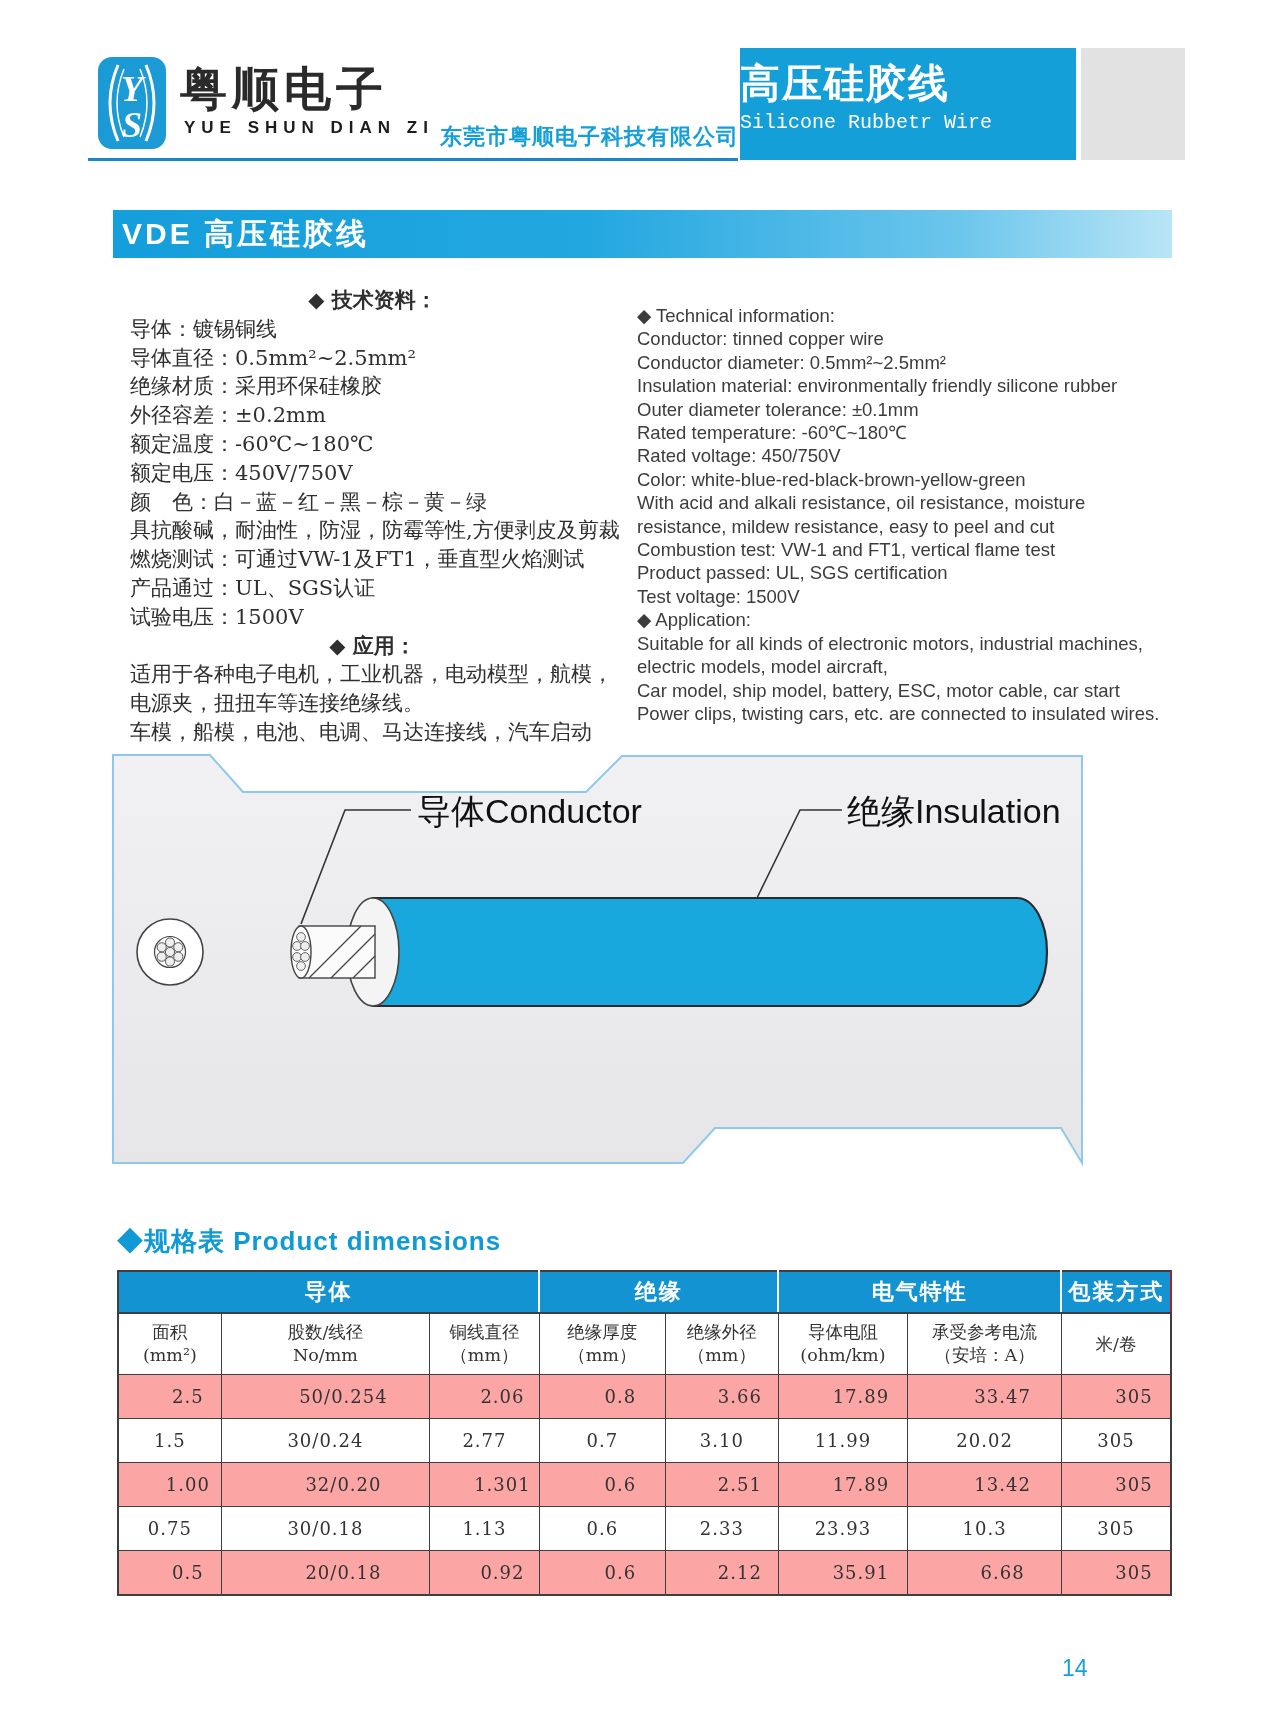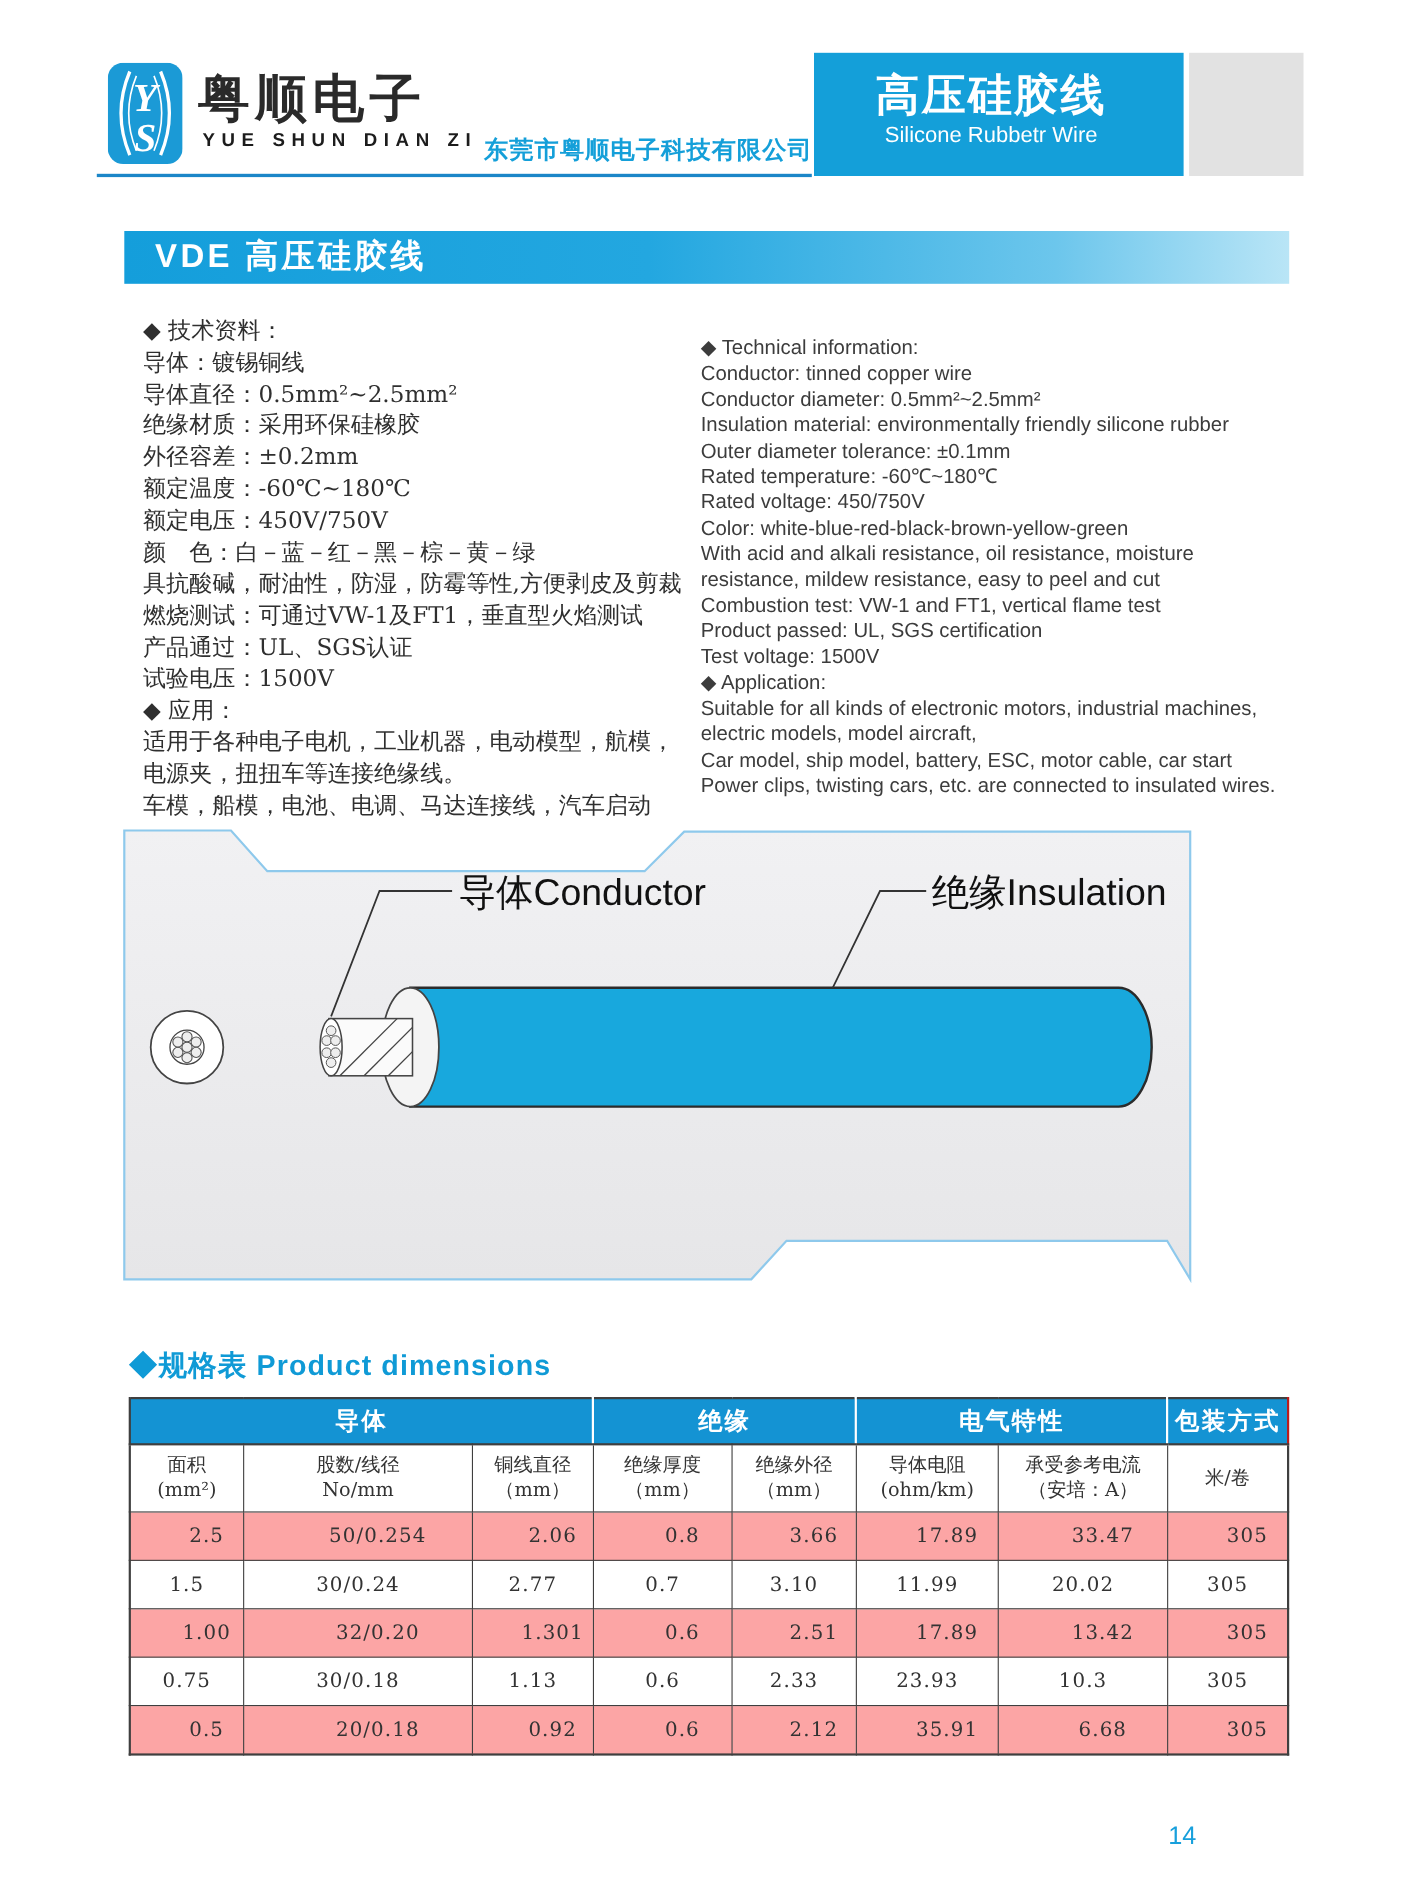--- a/index.html
+++ b/index.html
@@ -7,36 +7,36 @@
         font-family:"Liberation Sans",sans-serif;}
   .abs{position:absolute;}
 
   
   .brand-cn{left:180px;top:58px;font-size:47px;font-weight:bold;color:#2a2a2a;
             letter-spacing:5px;font-family:"DejaVu Sans",sans-serif;}
   .brand-en{left:184px;top:118px;font-size:17px;color:#1c1c1c;letter-spacing:6px;font-weight:bold;}
   .company-full{left:440px;top:122px;font-size:22px;font-weight:bold;color:#149fd9;letter-spacing:1px;}
   .header-line{left:88px;top:158px;width:650px;height:3px;background:#1b86c8;}
   .title-box{left:740px;top:48px;width:336px;height:112px;background:#149fd9;color:#fff;
-             text-align:center;box-sizing:border-box;padding:16px 14px 0 0;}
+             text-align:left;box-sizing:border-box;padding:16px 14px 0 0;font-family:Liberation Mono, monospace;}
   .title-cn{font-size:40px;font-weight:bold;letter-spacing:2px;line-height:46px;}
   .title-en{font-size:20px;line-height:26px;}
   .gray-strip{left:1081px;top:48px;width:104px;height:112px;background:#e2e2e2;}
 
   
   .vde-banner{left:113px;top:210px;width:1059px;height:48px;
               background:linear-gradient(90deg,#149edb 0%,#23a7e0 45%,#6cc6ec 80%,#b9e5f6 100%);
               color:#fff;font-size:30px;font-weight:bold;letter-spacing:3px;
-              line-height:48px;padding-left:28px;box-sizing:border-box;}
+              line-height:48px;padding-left:9px;box-sizing:border-box;}
 
   
   .tech-cn{left:130px;top:286px;width:485px;font-size:21px;color:#2f2f2f;
            font-family:"DejaVu Serif","Liberation Serif",serif;}
   .tech-cn div{line-height:28.8px;white-space:nowrap;}
-  .tech-cn .sec-head{font-weight:normal;}
+  .tech-cn .sec-head{font-weight:bold;text-align:center;}
   .tech-en{left:637px;top:304px;width:455px;font-size:18.5px;color:#3c3c3c;}
   .tech-en div{line-height:23.4px;white-space:nowrap;}
 
   
   .spec-heading{left:117px;top:1224px;font-size:26px;font-weight:bold;color:#0f9ad6;letter-spacing:1px;}
   table.spec{position:absolute;left:117px;top:1270px;width:1055px;border-collapse:collapse;
              border:2px solid #3f3f3f;table-layout:fixed;}
   table.spec th,table.spec td{border:1px solid #3f3f3f;text-align:center;vertical-align:middle;margin-left:48px;}
   table.spec th.group{height:38px;background:#1493d3;color:#ffffff;font-size:22px;font-weight:bold;
                       letter-spacing:2px;border-left:2px solid #ffffff;border-right:2px solid #ffffff;

